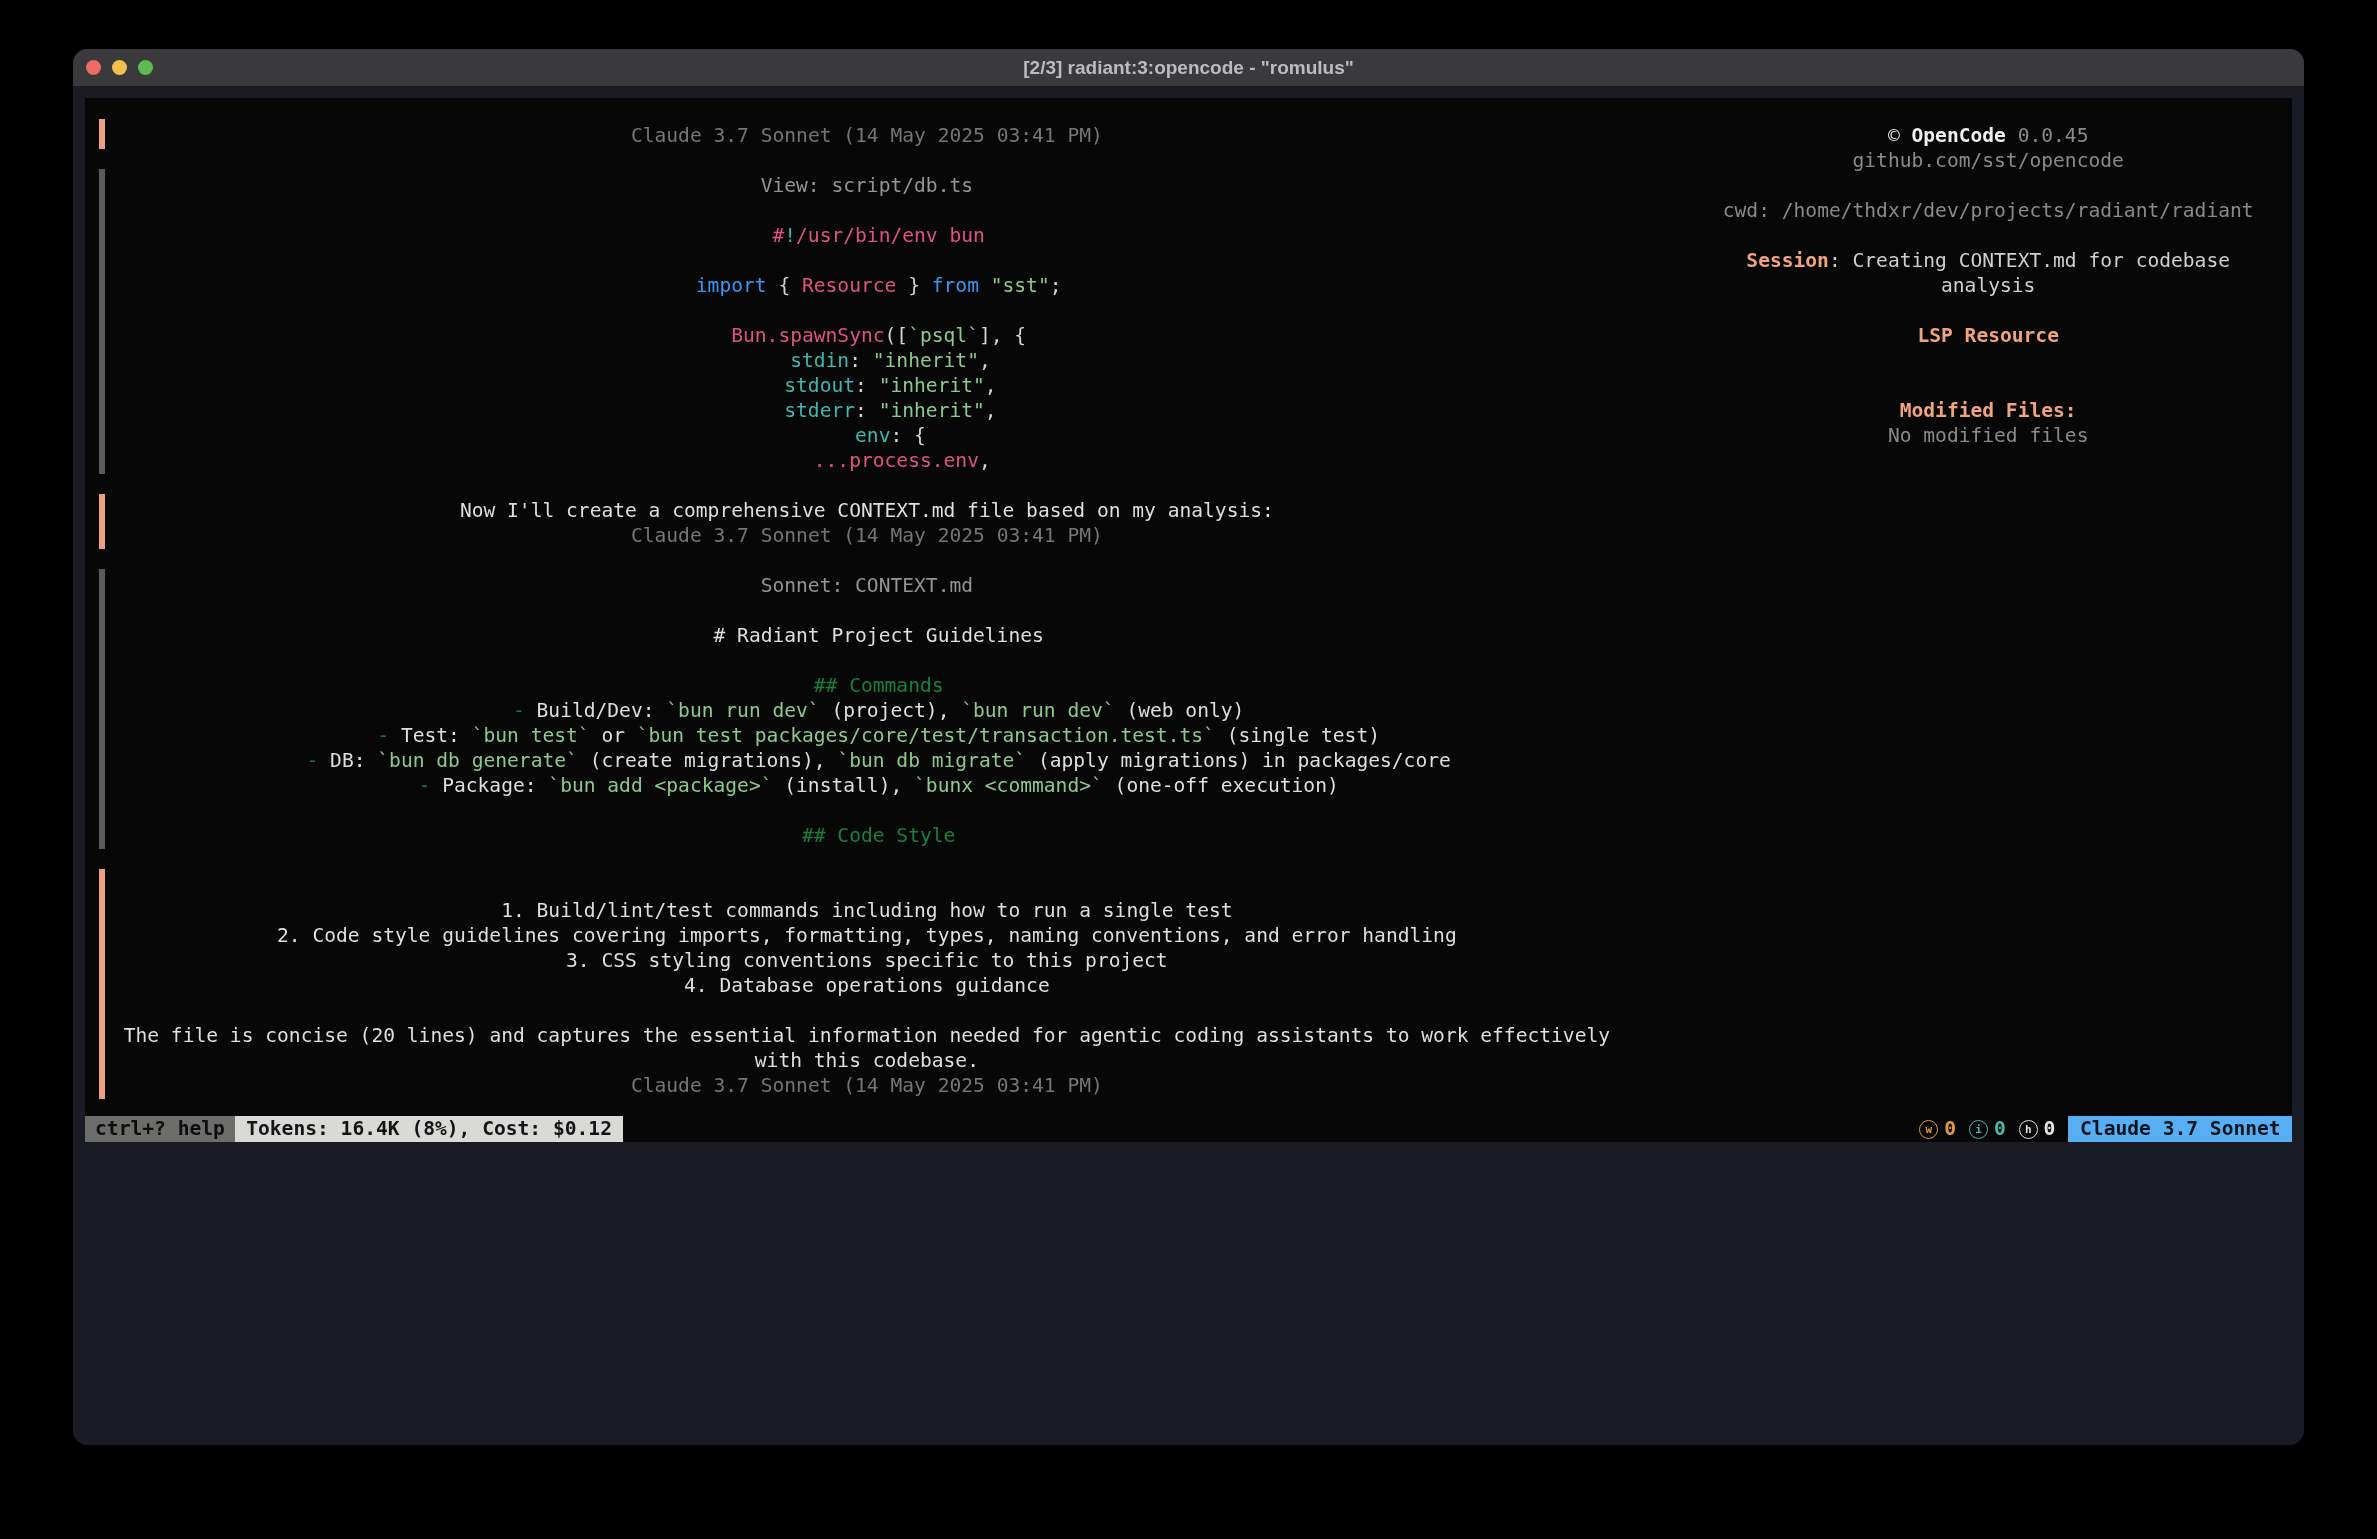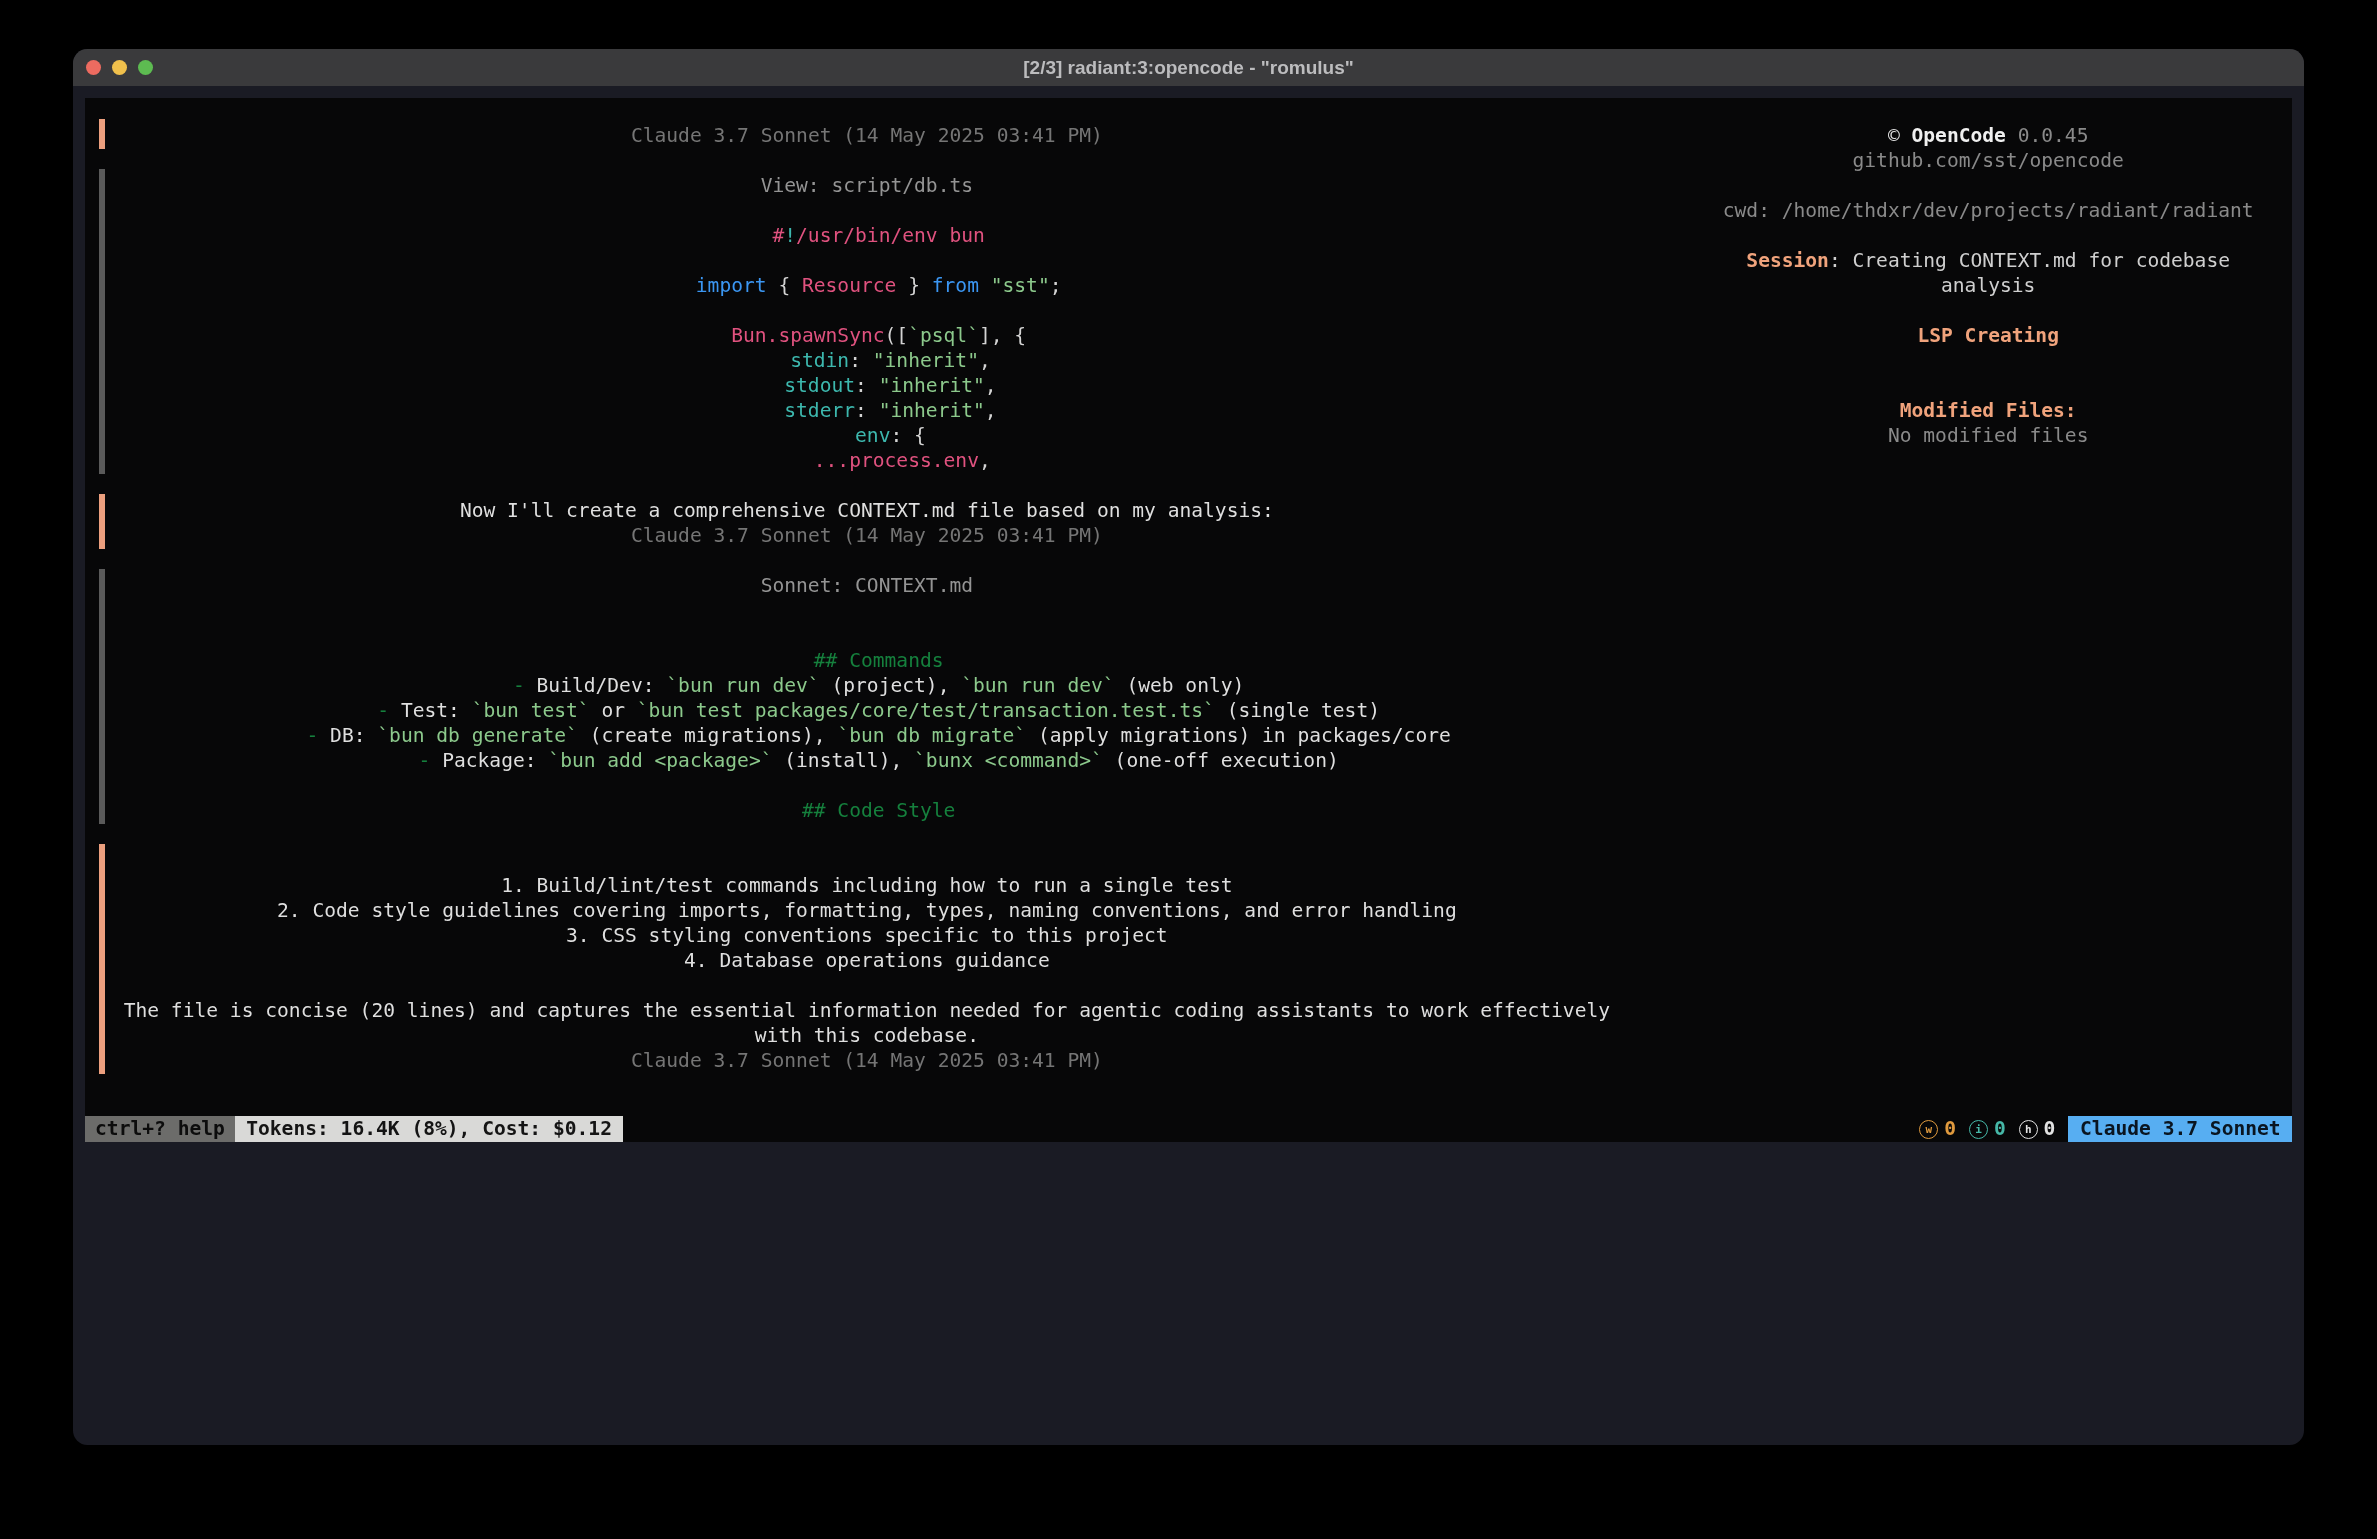--- a/index.html
+++ b/index.html
@@ -106,20 +106,21 @@
               <div class="row"><span class="c-teal">    env</span><span class="c-punct">: {</span></div>
               <div class="row"><span class="c-pink">      ...process.env</span><span class="c-punct">,</span></div>
             </div>
           <div class="block orange">
               <div class="row"><span class="c-white">Now I'll create a comprehensive CONTEXT.md file based on my analysis:</span></div>
               <div class="row"><span class="c-dim">Claude 3.7 Sonnet (14 May 2025 03:41 PM)</span></div>
             </div>
           <div class="block grey">
               <div class="row"><span class="c-grey2">Sonnet: CONTEXT.md</span></div>
               <div class="row"></div>
+              <div class="row"><span class="c-white">  # Radiant Project Guidelines</span></div>
               <div class="row"></div>
               <div class="row"><span class="c-mdblue">  ## Commands</span></div>
               <div class="row"><span class="c-mdblue">  - </span><span class="c-white">Build/Dev: </span><span class="c-green">`bun run dev`</span><span class="c-white"> (project), </span><span class="c-green">`bun run dev`</span><span class="c-white"> (web only)</span></div>
               <div class="row"><span class="c-mdblue">  - </span><span class="c-white">Test: </span><span class="c-green">`bun test`</span><span class="c-white"> or </span><span class="c-green">`bun test packages/core/test/transaction.test.ts`</span><span class="c-white"> (single test)</span></div>
               <div class="row"><span class="c-mdblue">  - </span><span class="c-white">DB: </span><span class="c-green">`bun db generate`</span><span class="c-white"> (create migrations), </span><span class="c-green">`bun db migrate`</span><span class="c-white"> (apply migrations) in packages/core</span></div>
               <div class="row"><span class="c-mdblue">  - </span><span class="c-white">Package: </span><span class="c-green">`bun add &lt;package&gt;`</span><span class="c-white"> (install), </span><span class="c-green">`bunx &lt;command&gt;`</span><span class="c-white"> (one-off execution)</span></div>
               <div class="row"></div>
               <div class="row"><span class="c-mdblue">  ## Code Style</span></div>
             </div>
           <div class="block orange">
@@ -137,21 +138,21 @@
 
         <div class="sidebar">
             <div class="row"><span class="c-white">© </span><span class="c-whitebold">OpenCode</span><span class="c-dim2"> 0.0.45</span></div>
             <div class="row"><span class="c-dim2">github.com/sst/opencode</span></div>
             <div class="row"></div>
             <div class="row"><span class="c-dim2">cwd: /home/thdxr/dev/projects/radiant/radiant</span></div>
             <div class="row"></div>
             <div class="row"><span class="c-salmonbold">Session</span><span class="c-lightgrey">: Creating CONTEXT.md for codebase</span></div>
             <div class="row"><span class="c-lightgrey">analysis</span></div>
             <div class="row"></div>
-            <div class="row"><span class="c-salmonbold">LSP Creating</span></div>
+            <div class="row"><span class="c-salmonbold">LSP Resource</span></div>
             <div class="row"></div>
             <div class="row"></div>
             <div class="row"><span class="c-salmonbold">Modified Files:</span></div>
             <div class="row"><span class="c-dim2">No modified files</span></div>
           </div>
 
         <div class="hint"><span class="c-bold">enter</span><span class="c-dim2"> to send, </span><span class="c-bold">\+enter</span><span class="c-dim2"> for newline, </span><span class="c-bold">ctrl+h</span><span class="c-dim2"> to toggle tool messages</span></div>
         <div class="divider"></div>
         <div class="promptline">
           <span class="promptchar">&gt;</span>

